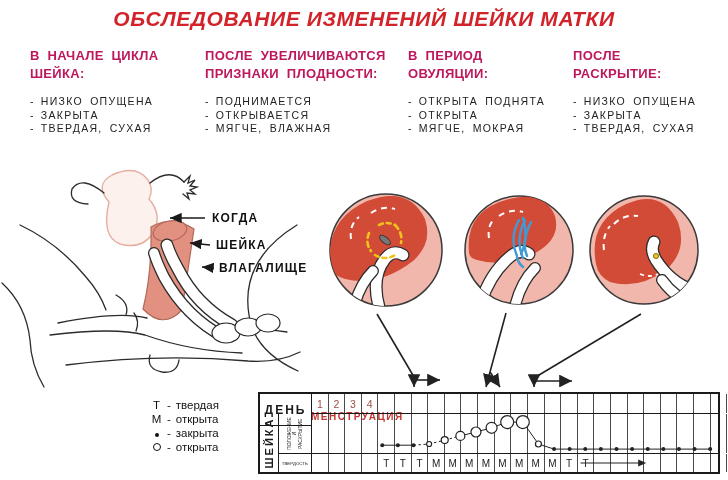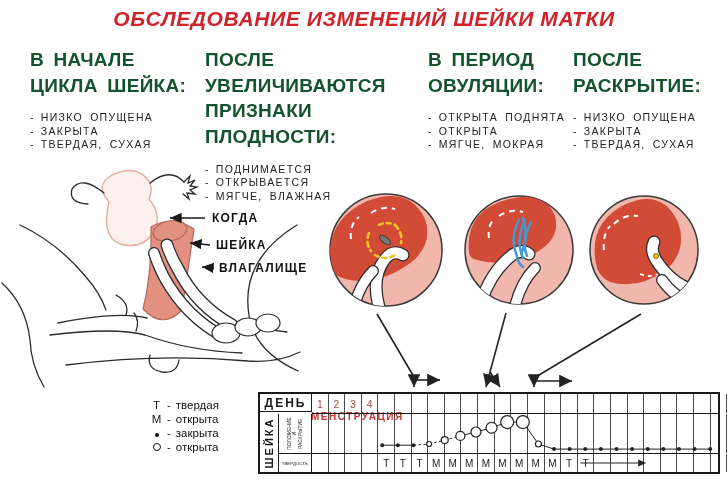--- a/index.html
+++ b/index.html
@@ -5,22 +5,22 @@
   html,body { margin:0; padding:0; background:#fff; }
   .page { position:relative; width:728px; height:480px; background:#ffffff; overflow:hidden;
           font-family:"Liberation Sans", sans-serif; color:#1a1a1a; }
 
   .title { position:absolute; top:7px; left:0; width:100%; text-align:center;
            font-size:21px; font-weight:bold; font-style:italic; color:#d2232a; letter-spacing:0.6px; }
 
   
   .cols { position:absolute; top:47px; left:0; width:100%; height:100px; }
   .col { position:absolute; top:0; }
-  .col1 { left:30px; }  .col2 { left:205px; } .col3 { left:428px; } .col4 { left:573px; }
-  .col-head { font-weight:bold; font-size:19px; line-height:1.35; letter-spacing:0.3px; word-spacing:4px; color:#14532d; }
+  .col1 { left:30px; }  .col2 { left:205px; } .col3 { left:408px; } .col4 { left:573px; }
+  .col-head { font-weight:bold; font-size:13px; line-height:1.35; letter-spacing:0.3px; word-spacing:4px; color:#be185d; }
   .col1 .col-head { max-width:165px; } .col2 .col-head { max-width:218px; }
   .col3 .col-head { max-width:120px; } .col4 .col-head { max-width:100px; }
   .col-items { margin-top:13px; }
   .item { display:flex; font-size:10.5px; letter-spacing:1.3px; word-spacing:3px; line-height:13.5px;
           white-space:nowrap; color:#222; }
   .item .dash { margin-right:6px; }
 
   
   .anatomy { position:absolute; left:0; top:155px; }
   .anat-label { position:absolute; font-size:12px; font-weight:600; letter-spacing:1.2px; color:#111; }
@@ -39,21 +39,21 @@
   .lg-dash { margin:0 5px 0 3px; }
   .sym-dot { width:4px; height:4px; background:#111; border-radius:50%; display:inline-block; }
   .sym-circle { width:8px; height:8px; border:1.3px solid #111; border-radius:50%; display:inline-block; box-sizing:border-box; }
 
   
   .chart-title { position:absolute; left:311px; top:380px; font-size:10px; font-weight:bold;
                  color:#c23730; letter-spacing:1.5px;margin-top:31px; }
   .chart-table { position:absolute; left:258px; top:392px; width:458px; height:78px;
                  border:2px solid #1a1a1a; box-sizing:content-box; }
   .chart-table > div, .chart-table > svg { position:absolute; box-sizing:border-box; }
-  .day-head { left:0; top:0; width:52px; height:18px; border-right:1.5px solid #1a1a1a; border-bottom:1.5px solid #1a1a1a;
+  .day-head { left:0; top:0; width:52px; height:32px; border-right:1.5px solid #1a1a1a; border-bottom:1.5px solid #1a1a1a;
               display:flex; align-items:center; justify-content:center;
               font-size:12px; font-weight:600; letter-spacing:2px; }
   .day-cells { left:52px; top:0; width:406px; height:20px; display:flex; border-bottom:1.5px solid #1a1a1a; }
   .group-cell { left:0; top:20px; width:19px; height:58px; border-right:1px solid #1a1a1a;
                 display:flex; align-items:center; justify-content:center; }
   .vert-big { transform:rotate(-90deg); font-size:11px; font-weight:bold; letter-spacing:2px; white-space:nowrap; }
   .pos-cell { left:19px; top:20px; width:33px; height:40px; border-right:1.5px solid #1a1a1a; border-bottom:1px solid #1a1a1a;
               display:flex; align-items:center; justify-content:center; overflow:hidden; }
   .vert-tiny { width:52px; text-align:center; font-size:8px; line-height:1.15; transform:rotate(-90deg) scale(0.62); }
   .hard-cell { left:19px; top:60px; width:33px; height:18px; border-right:1.5px solid #1a1a1a;

